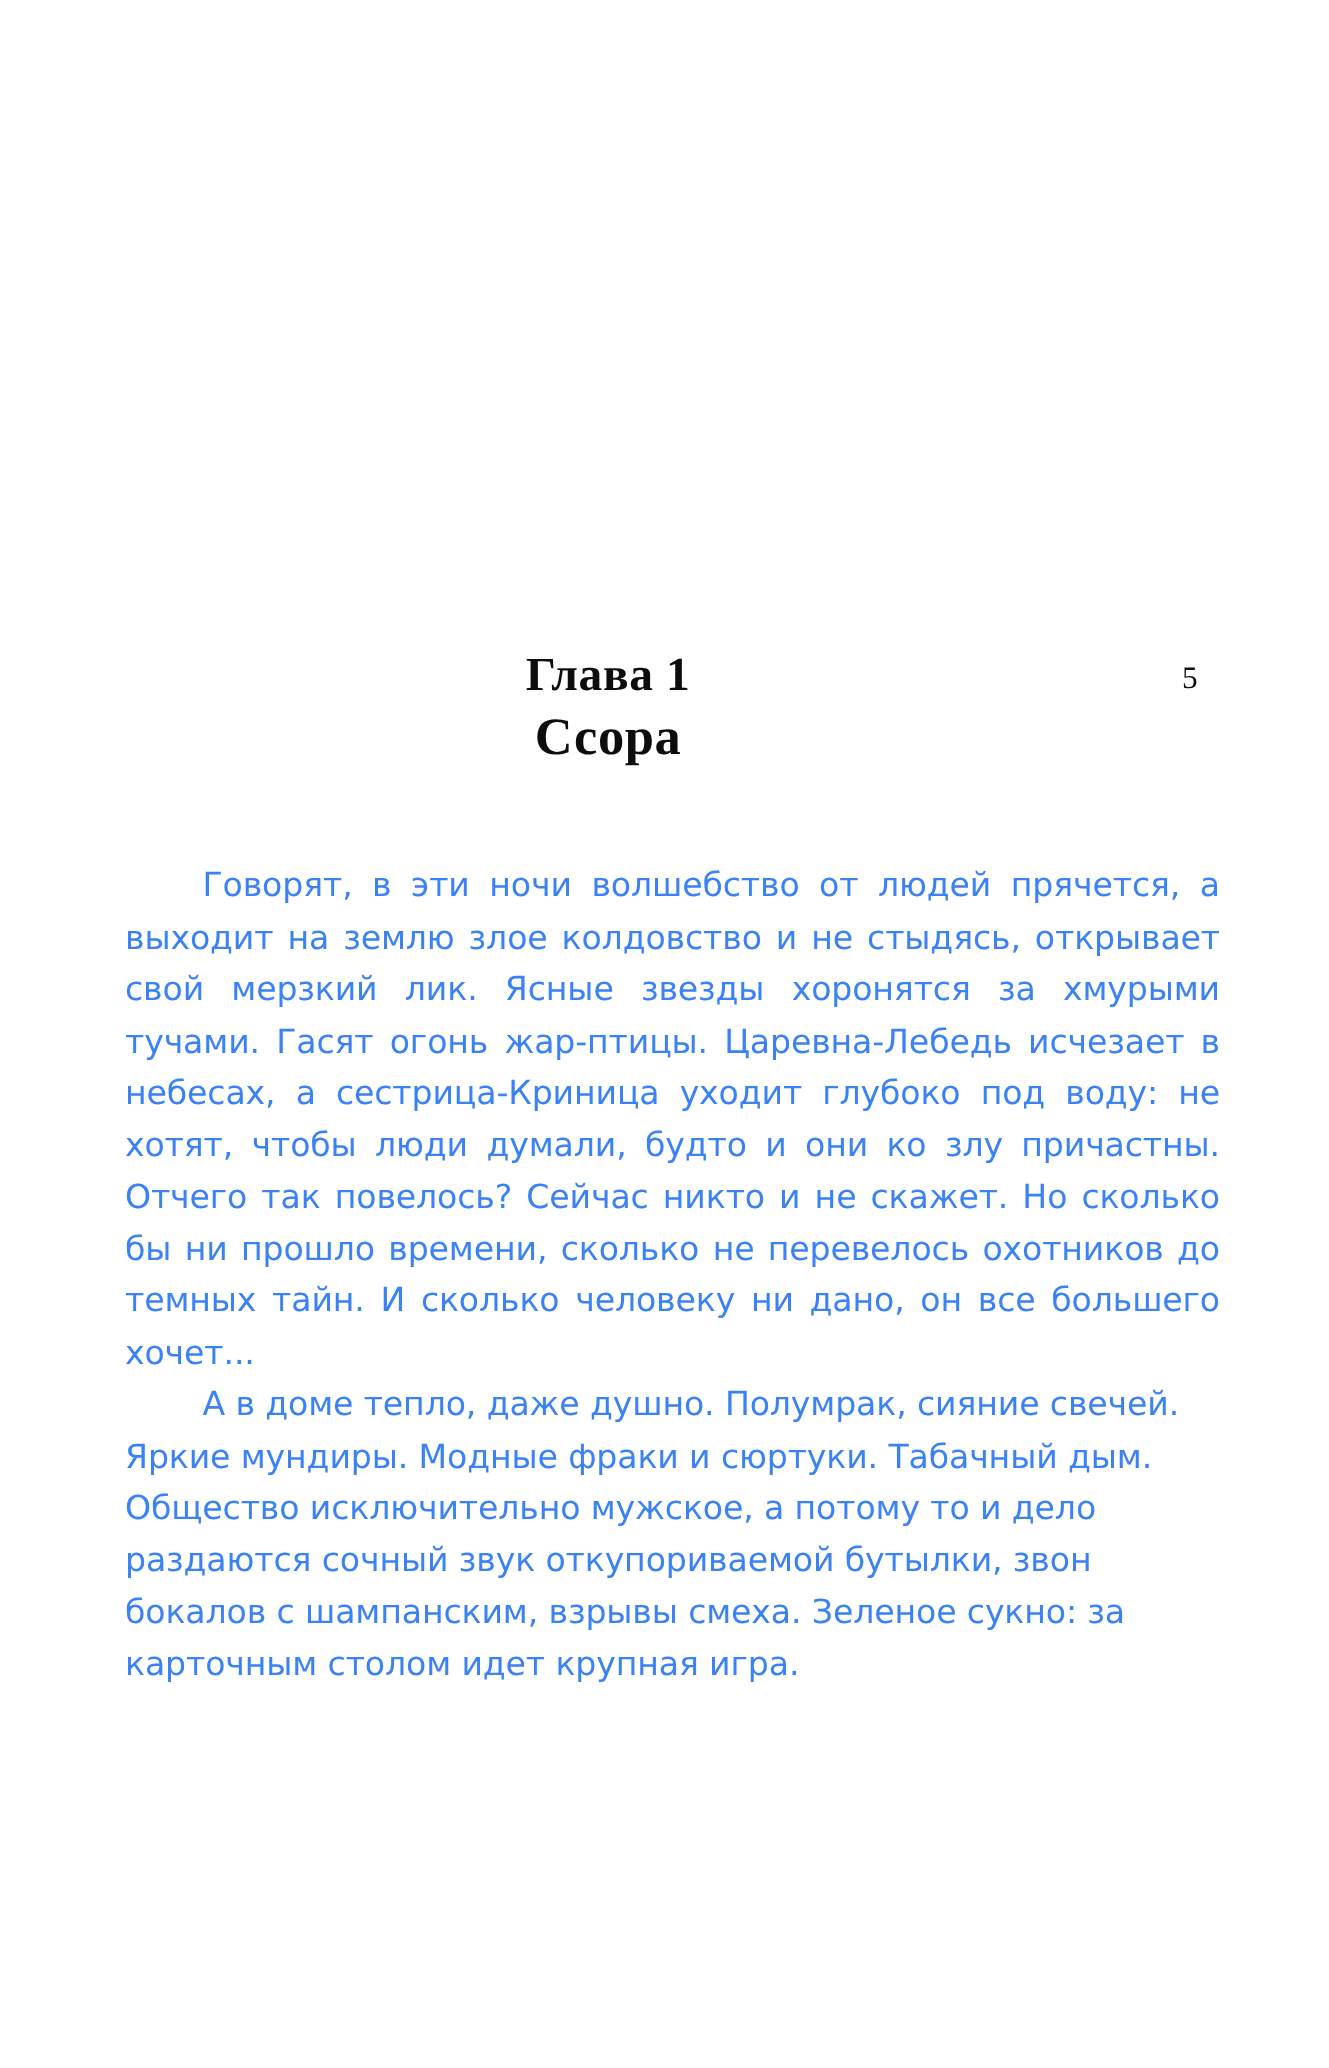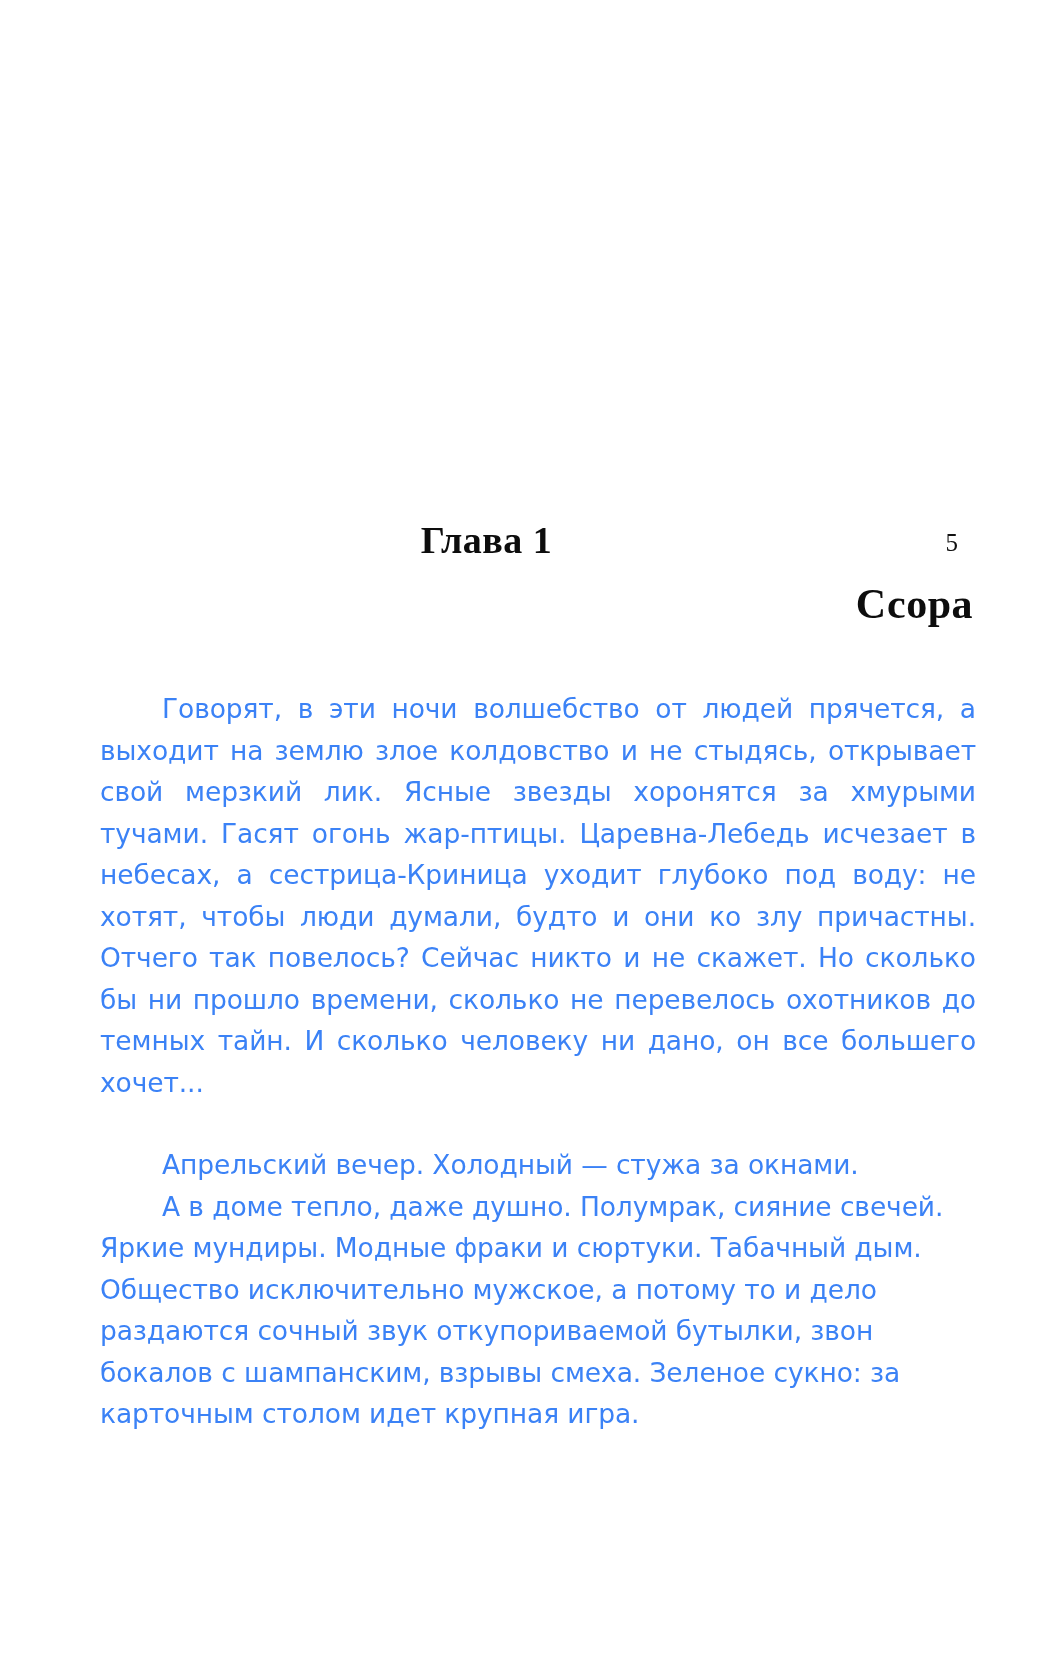--- a/index.html
+++ b/index.html
@@ -41,23 +41,22 @@
     letter-spacing: 0.5px;
     line-height: 1.18;
     color: #0d0d0d;
   }
   .chapter-title {
     font-family: "Liberation Serif", serif;
     font-weight: bold;
     font-size: 42px;
     letter-spacing: 0.5px;
     line-height: 1.2;
-    margin-top: 16px;
+    margin-top: 2px;
     color: #0d0d0d;
-    text-align: right;
   }
   .body-text {
     position: absolute;
     top: 688px;
     left: 100px;
     width: 876px;
   }
   .body-text p {
     margin: 0;
     font-family: "DejaVu Sans", sans-serif;
@@ -84,17 +83,16 @@
 
   <div class="page-number">5</div>
 
   <div class="chapter-head">
     <div class="chapter-label">Глава 1</div>
     <div class="chapter-title">Ссора</div>
   </div>
 
   <div class="body-text">
     <p>Говорят, в эти ночи волшебство от людей прячется, а выходит на землю злое колдовство и не стыдясь, открывает свой мерзкий лик. Ясные звезды хоронятся за хмурыми тучами. Гасят огонь жар-птицы. Царевна-Лебедь исчезает в небесах, а сестрица-Криница уходит глубоко под воду: не хотят, чтобы люди думали, будто и они ко злу причастны. Отчего так повелось? Сейчас никто и не скажет. Но сколько бы ни прошло времени, сколько не перевелось охотников до темных тайн. И сколько человеку ни дано, он все большего хочет...</p>
-    <p class="gap">Апрельский вечер. Холодный — стужа за окнами.</p>
     <p>А в доме тепло, даже душно. Полумрак, сияние свечей. Яркие мундиры. Модные фраки и сюртуки. Табачный дым. Общество исключительно мужское, а потому то и дело раздаются сочный звук откупориваемой бутылки, звон бокалов с шампанским, взрывы смеха. Зеленое сукно: за карточным столом идет крупная игра.</p>
   </div>
 
 </div>
 
 </body></html>

